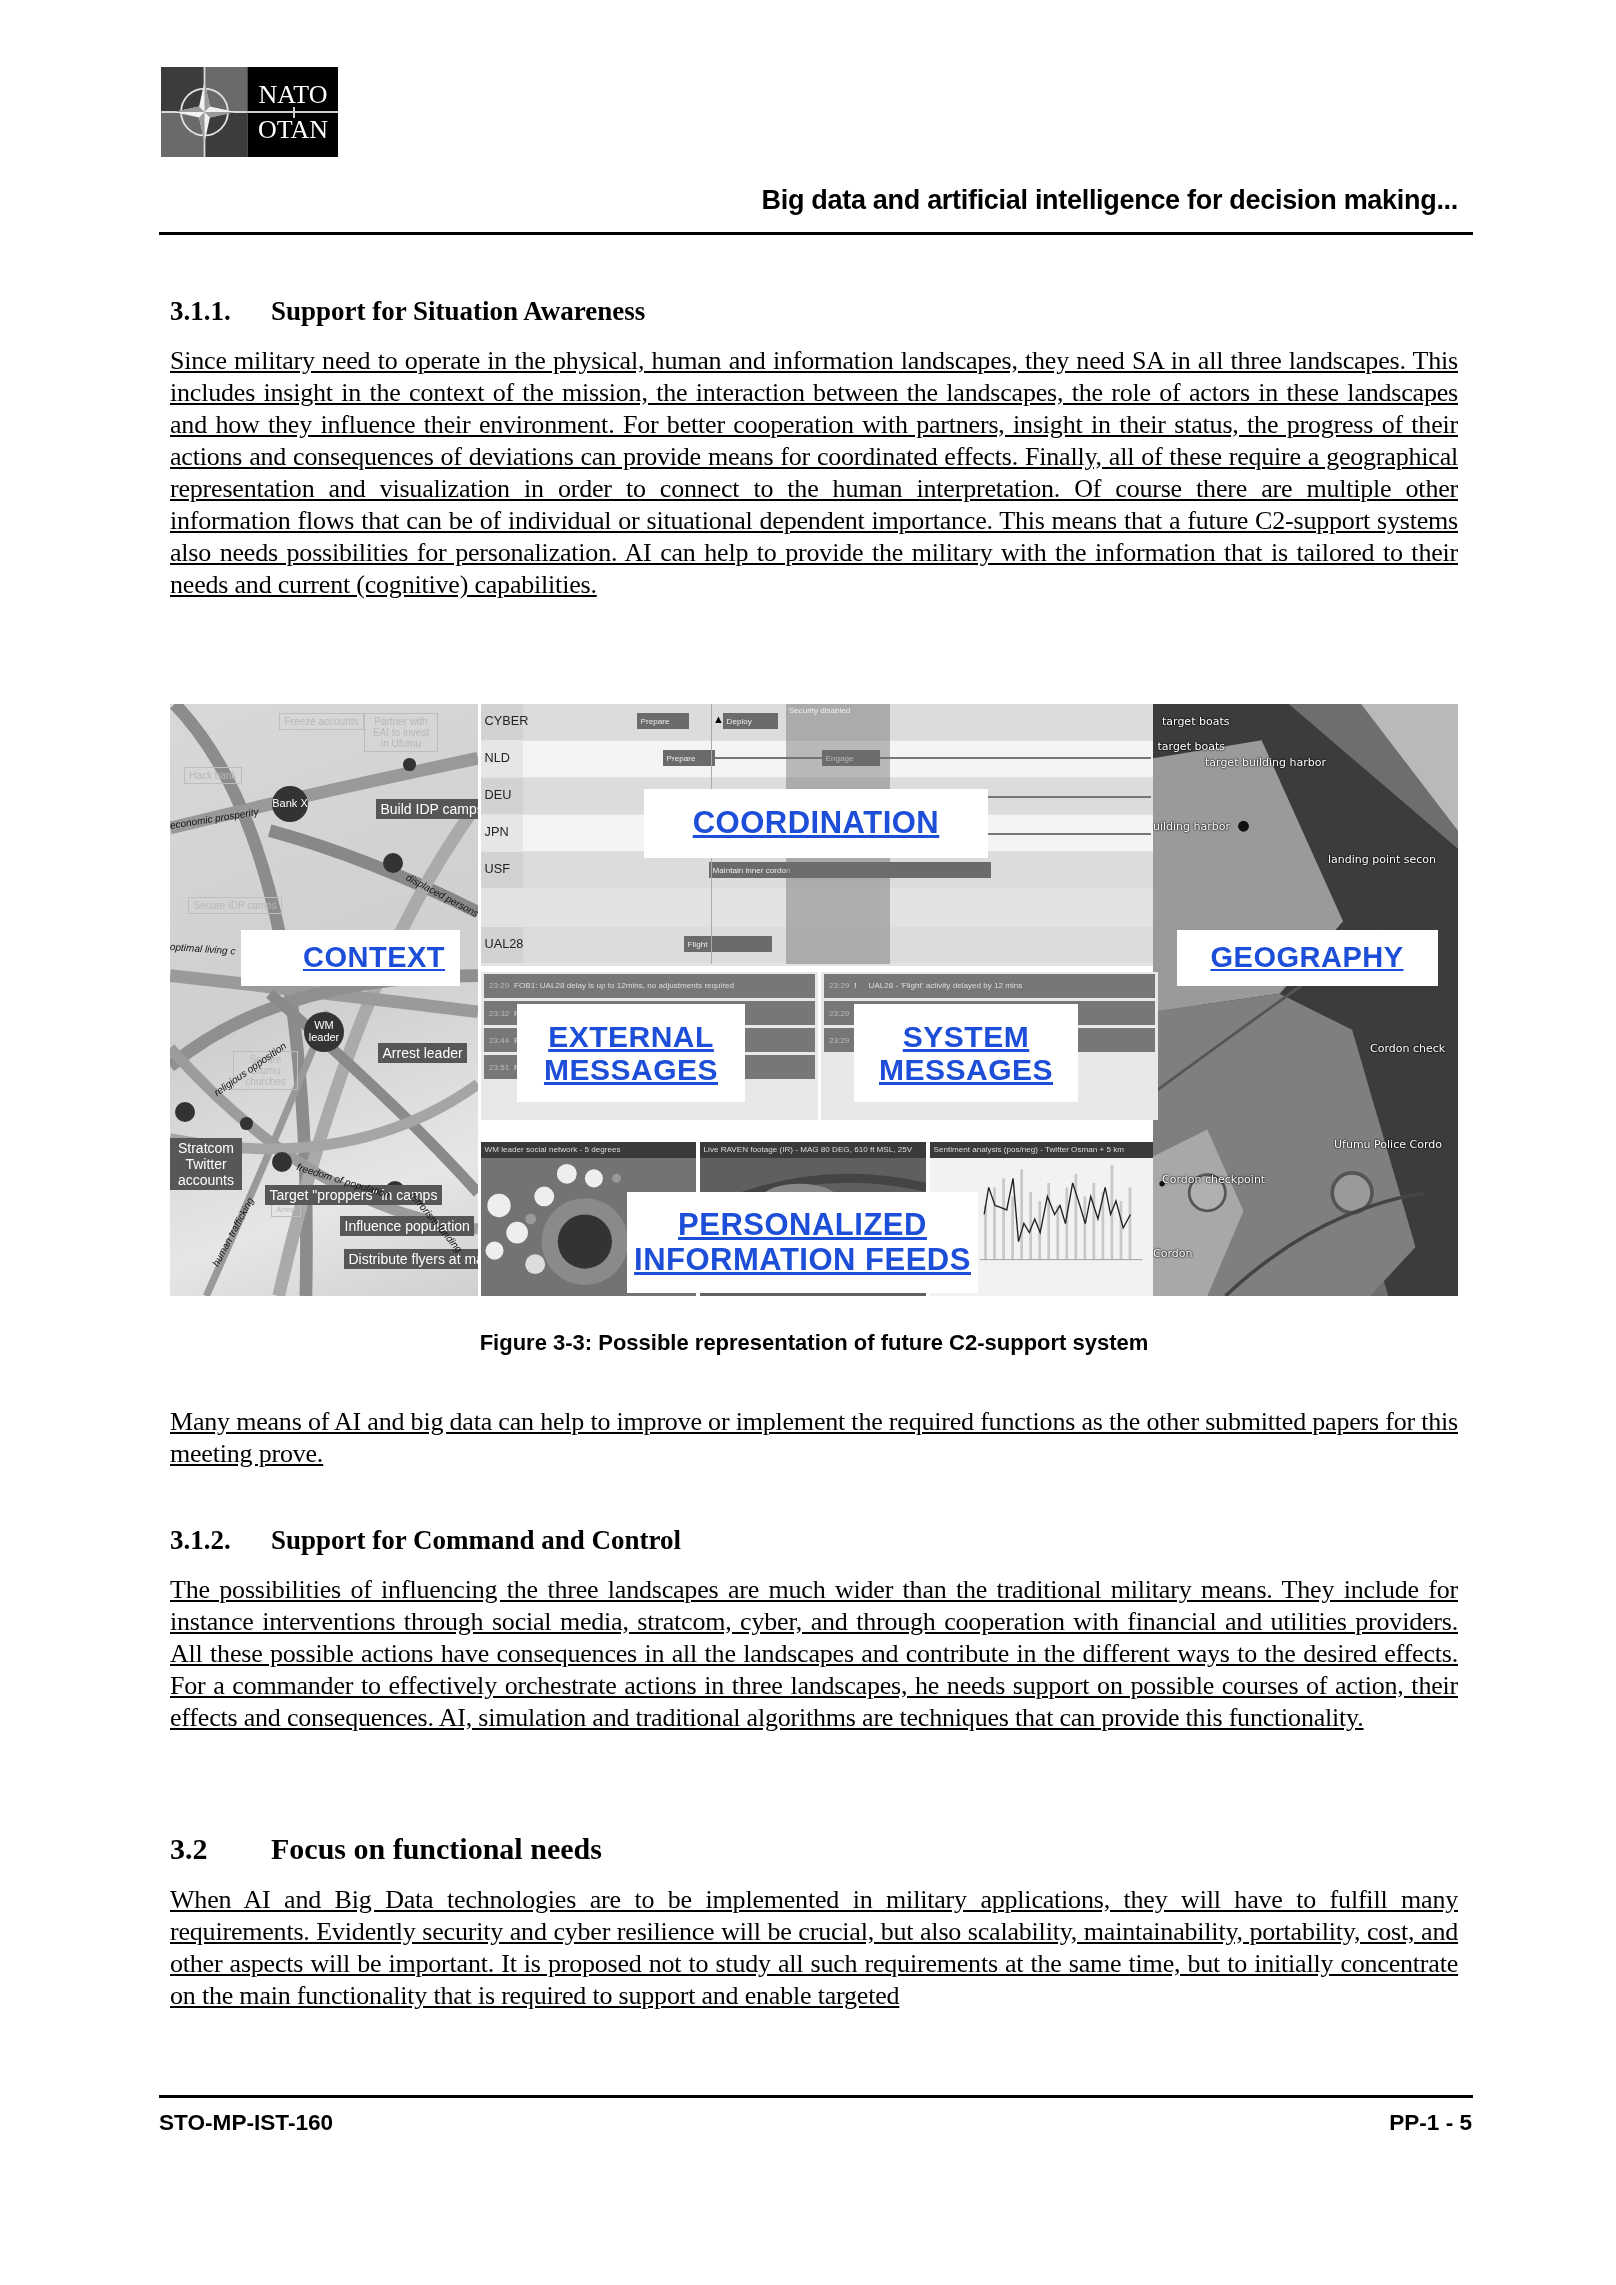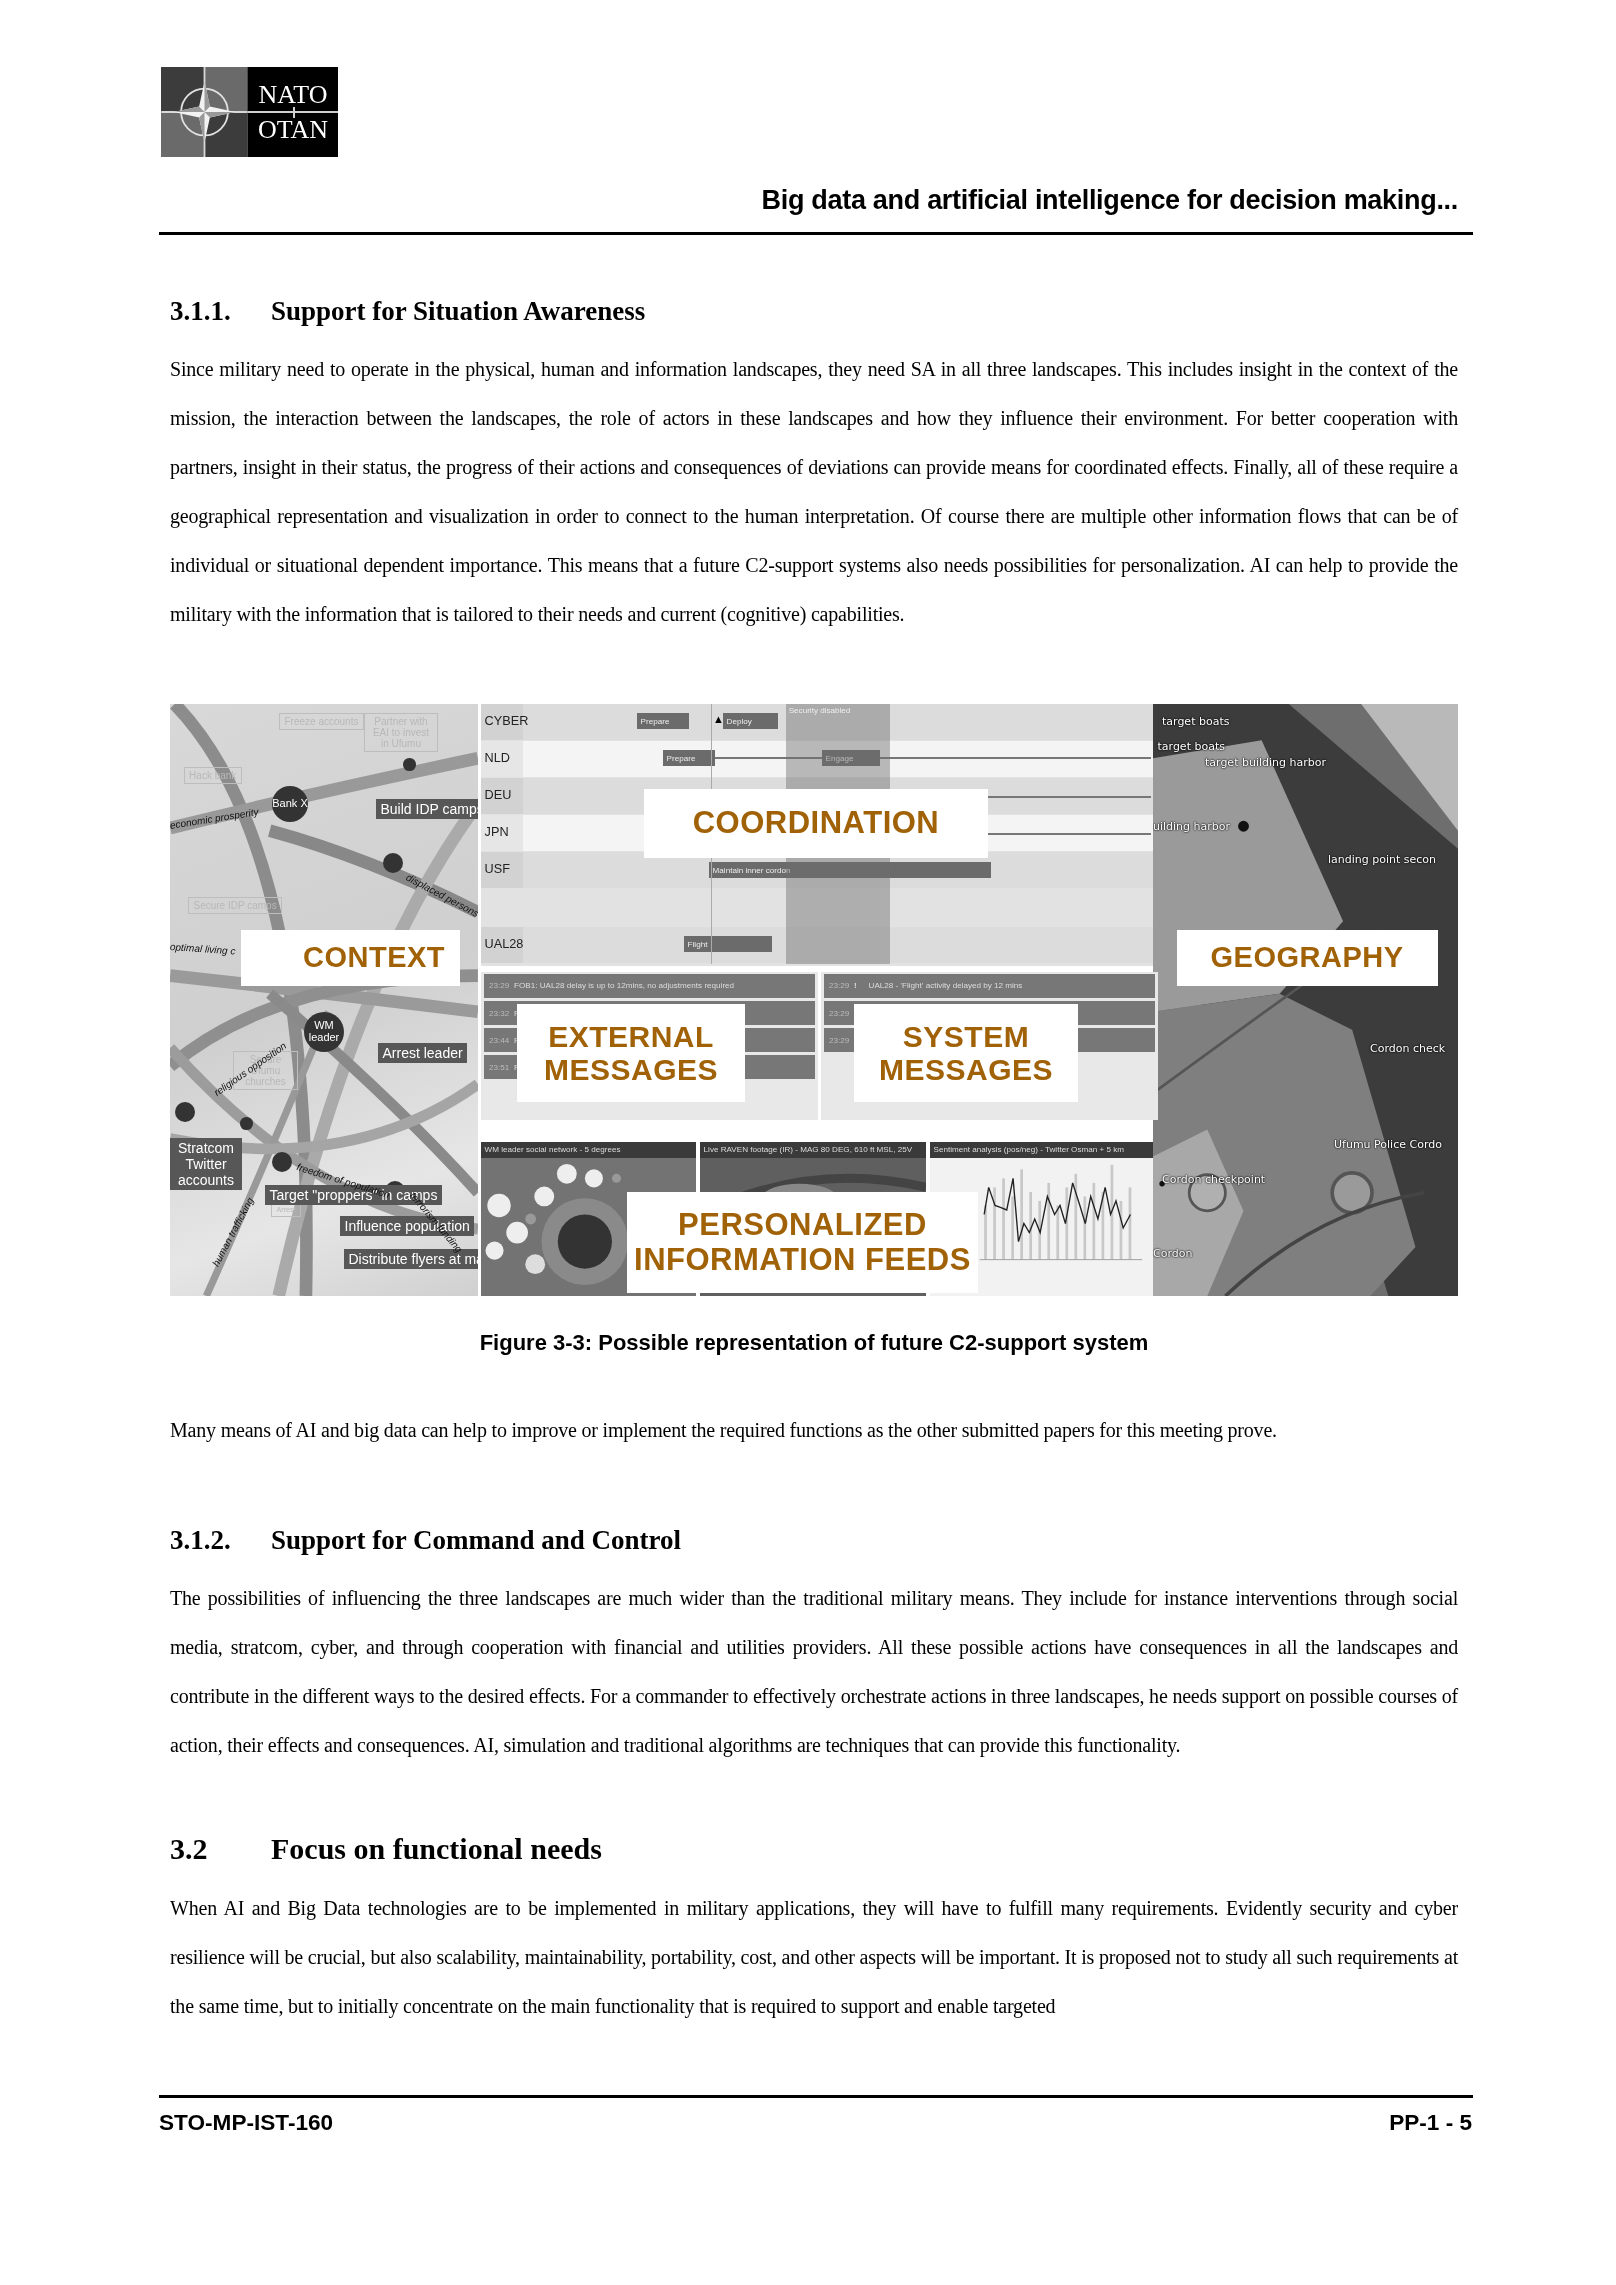--- a/index.html
+++ b/index.html
@@ -17,35 +17,35 @@
   #logo .word .sep { width:100%; height:1.8px; background:#cfcfcf; margin:3.6px 0; position:relative; }
   #logo .word .sep::after { content:""; position:absolute; left:50%; top:-4.5px; width:1.8px; height:11px; background:#cfcfcf; }
   
   #running-title { right:159px; top:185px; font-family:"Liberation Sans", sans-serif; font-weight:bold; font-size:27px; letter-spacing:-0.3px; }
   .hrule { left:159px; width:1314px; height:2.7px; background:#000; }
   
   .h3 { left:170px; font-weight:bold; font-size:27px; }
   .h3 .num { display:inline-block; width:101px; }
   .h2 { left:170px; font-weight:bold; font-size:30px; }
   .h2 .num { display:inline-block; width:101px; }
-  .para { left:170px; width:1288px; font-size:20px; line-height:49px; text-align:justify; letter-spacing:-0.2px; }
+  .para { left:170px; width:1288px; font-size:26px; line-height:32px; text-align:justify; letter-spacing:-0.2px;text-decoration:underline; }
   .caption { left:170px; width:1288px; text-align:center; font-family:"Liberation Sans", sans-serif; font-weight:bold; font-size:22px; }
   .footer { font-family:"Liberation Sans", sans-serif; font-weight:bold; font-size:22.6px; }
   
   #figure { left:170px; top:704px; width:1288px; height:592px; background:#fff; overflow:hidden; }
   .panel { position:absolute; overflow:hidden; }
   #context-panel { left:0; top:0; width:308px; height:592px; background:linear-gradient(160deg,#d8d8d8 0%,#cfcfcf 50%,#e6e6e6 80%,#d0d0d0 100%); }
   #coord-panel { left:311px; top:0; width:677px; height:262px; background:#e2e2e2; }
   #geo-panel { left:983px; top:0; width:305px; height:592px; background:#5a5a5a; }
   #ext-panel { left:311px; top:268px; width:337px; height:148px; background:#e8e8e8; }
   #sys-panel { left:651px; top:268px; width:337px; height:148px; background:#e8e8e8; }
   #feed-net { left:311px; top:438px; width:215px; height:154px; background:#737373; }
   #feed-raven { left:530px; top:438px; width:226px; height:154px; background:#6a6a6a; }
   #feed-sent { left:760px; top:438px; width:223px; height:154px; background:#f2f2f2; }
-  .overlay-label { position:absolute; background:#fff; color:#a16207; font-family:"Liberation Sans", sans-serif; font-weight:bold; text-align:center; display:flex; align-items:center; justify-content:center; line-height:1.1; letter-spacing:0.5px; }
+  .overlay-label { position:absolute; background:#fff; color:#1d4ed8; font-family:"Liberation Sans", sans-serif; font-weight:bold; text-align:center; display:flex; align-items:center; justify-content:center; line-height:1.1; letter-spacing:0.5px;text-decoration:underline; }
   .ctx-box { position:absolute; background:#575757; color:#fff; font-family:"Liberation Sans", sans-serif; font-size:14px; padding:1.8px 4.5px; white-space:nowrap; }
   .ctx-ghost { position:absolute; border:0.9px solid #bdbdbd; color:#b8b8b8; font-family:"Liberation Sans", sans-serif; font-size:10px; padding:1.8px 4.5px; white-space:nowrap; text-align:center; }
   .ctx-node { position:absolute; background:#333; border-radius:50%; color:#fff; font-family:"Liberation Sans", sans-serif; font-size:11px; display:flex; align-items:center; justify-content:center; text-align:center; line-height:1.05; }
   .ctx-lane { position:absolute; font-family:"Liberation Sans", sans-serif; font-size:10px; font-style:italic; color:#111; white-space:nowrap; transform-origin:left center; }
   .coord-row { position:absolute; left:0; width:677px; height:36px; }
   .coord-row .lbl { position:absolute; left:3.6px; top:10px; font-family:"Liberation Sans", sans-serif; font-size:12.7px; color:#222; }
   .coord-row .lblbg { position:absolute; left:0; top:0; width:42px; height:100%; background:#d2d2d2; }
   .bar { position:absolute; background:#6b6b6b; color:#eee; font-family:"Liberation Sans", sans-serif; font-size:8.1px; padding-left:3.6px; box-sizing:border-box; display:flex; align-items:center; height:16.3px; }
   .msg-row { position:absolute; left:2.7px; width:331px; height:24.4px; background:#777; color:#ddd; font-family:"Liberation Sans", sans-serif; font-size:8.1px; display:flex; align-items:center; padding-left:5.4px; box-sizing:border-box; }
   .msg-row .t { color:#bbb; width:25px; }

